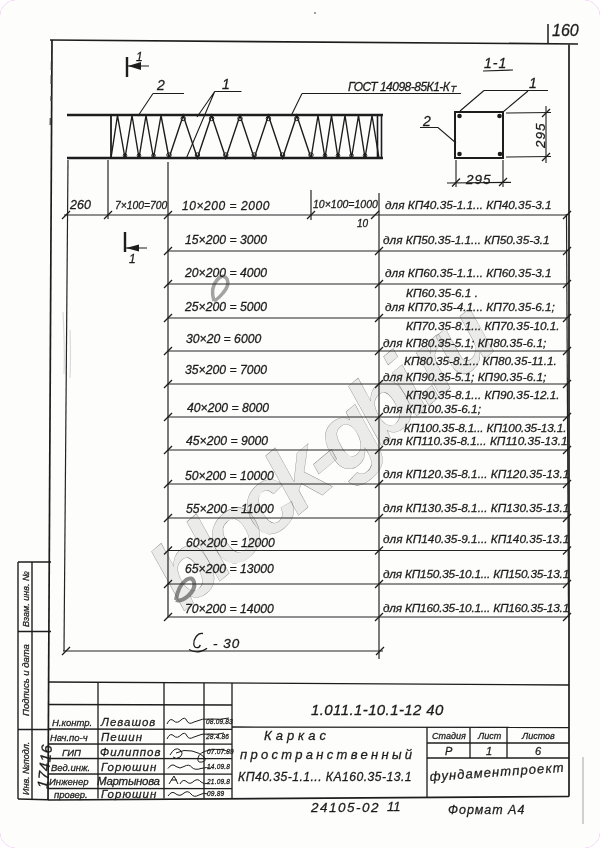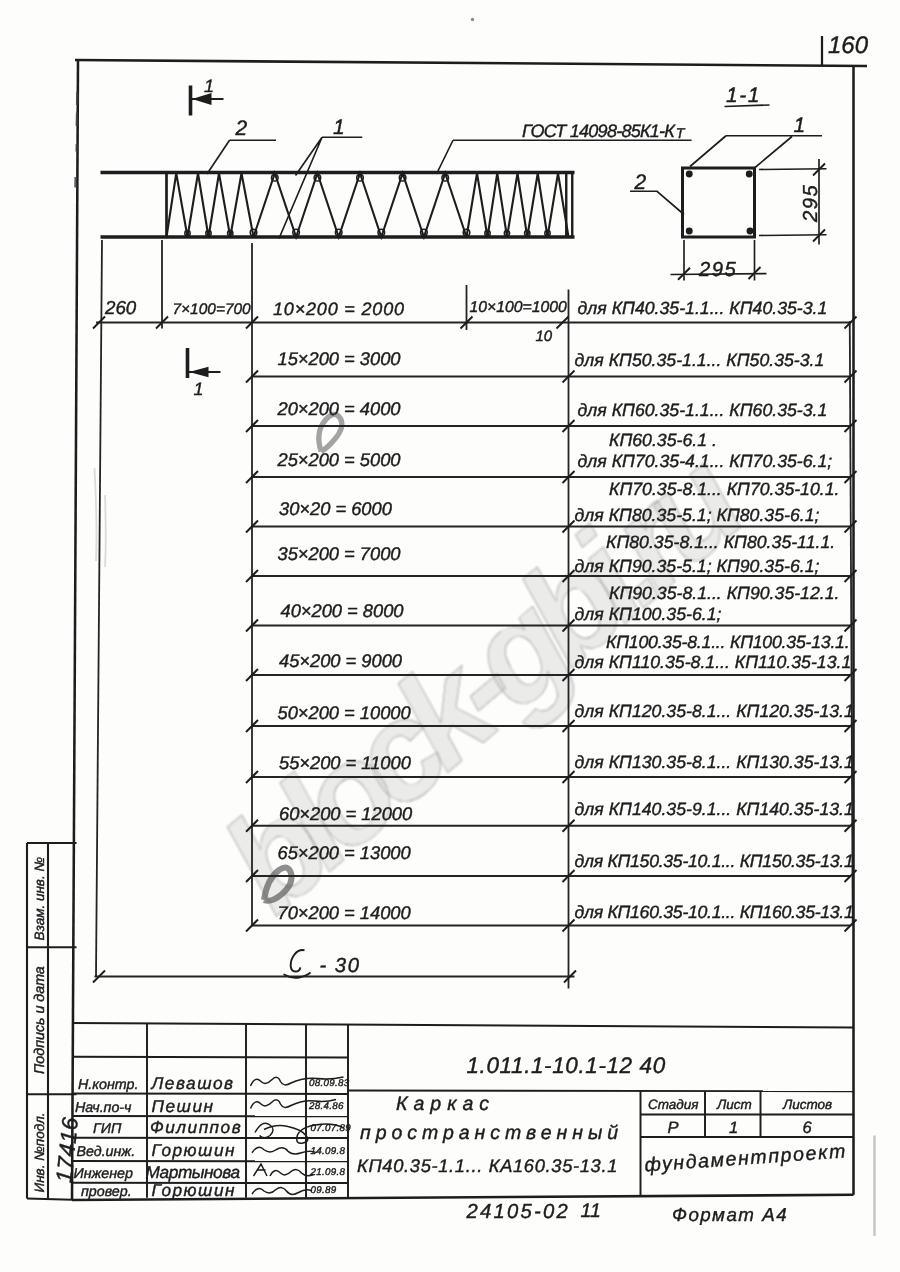--- a/index.html
+++ b/index.html
@@ -1,16 +1,16 @@
 <!DOCTYPE html>
 <html><head>
 <meta charset="utf-8">
 <style>
   html,body{margin:0;padding:0;background:#ffffff;-webkit-font-smoothing:antialiased;}
-  #page{position:relative;width:600px;height:848px;background:#d946ef;overflow:hidden;}
+  #page{position:relative;width:600px;height:848px;background:#d946ef;overflow:hidden;border-radius:16px;}
   svg{position:absolute;left:0;top:0;}
   text{font-family:"Liberation Sans",sans-serif;font-style:italic;fill:#1d1d1d;stroke:#1d1d1d;stroke-width:0.28px;-webkit-font-smoothing:antialiased;}
 </style>
 </head>
 <body>
 
 <div id="page">
 <svg width="600" height="848" viewBox="0 0 600 848">
   <defs>
     <filter id="wmblur" x="-20%" y="-20%" width="140%" height="140%">

